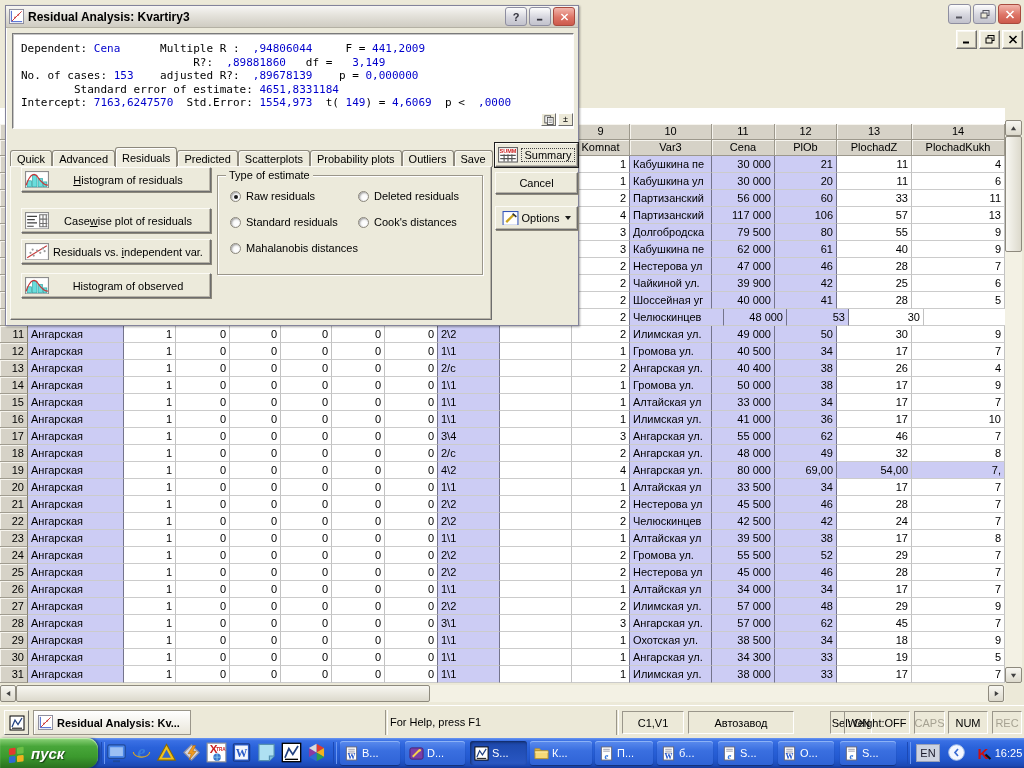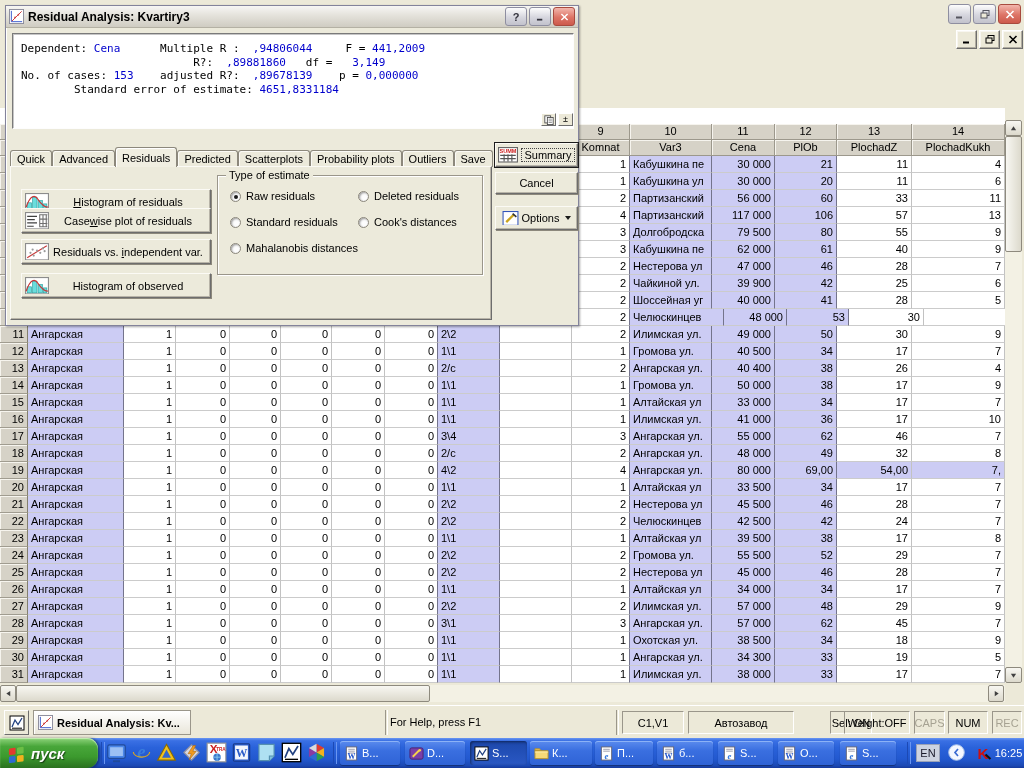--- a/index.html
+++ b/index.html
@@ -869,20 +869,21 @@
           </svg>
         </span>
       </div>
   </div>
 
   <div id="sumbox">
       <div><span>Dependent: </span><span class="b">Cena</span><span>      Multiple R :  </span><span class="b">,94806044</span><span>     F = </span><span class="b">441,2009</span></div>
       <div><span>                          R?:  </span><span class="b">,89881860</span><span>   df =   </span><span class="b">3,149</span></div>
       <div><span>No. of cases: </span><span class="b">153</span><span>    adjusted R?:  </span><span class="b">,89678139</span><span>    p = </span><span class="b">0,000000</span></div>
       <div><span>        Standard error of estimate: </span><span class="b">4651,8331184</span></div>
+      <div><span>Intercept: </span><span class="b">7163,6247570</span><span>  Std.Error: </span><span class="b">1554,973</span><span>  t( </span><span class="b">149</span><span>) = </span><span class="b">4,6069</span><span>  p &lt;  </span><span class="b">,0000</span></div>
     </div>
   <div class="mini" style="left:535px;top:107px;">
       <span>
         <svg viewBox="0 0 12 12">
           <rect x="1" y="1" width="7" height="8.5" fill="#fff" stroke="#444"></rect>
           <rect x="4" y="3" width="7" height="8.5" fill="#fff" stroke="#444"></rect>
           <path d="M5.5 5 h4 M5.5 7 h4 M5.5 9 h4" stroke="#888" fill="none"></path>
         </svg>
       </span>
     </div>
@@ -893,21 +894,21 @@
       <div class="tab">Advanced</div>
       <div class="tab seltab">Residuals</div>
       <div class="tab">Predicted</div>
       <div class="tab">Scatterplots</div>
       <div class="tab">Probability plots</div>
       <div class="tab">Outliers</div>
       <div class="tab">Save</div>
     </div>
   <div id="tabpage">
     <div id="plotbtns">
-        <div class="pbtn" style="top: 22px;">
+        <div class="pbtn" style="top: 0;">
           <span class="picon">
             <svg viewBox="0 0 22 16">
               <rect x="0.5" y="0.5" width="21" height="15" fill="#fff" stroke="#8c8c8c"></rect>
               <rect x="2" y="9" width="4" height="5.5" fill="#6adddd" stroke="#2aa0a0" stroke-width="0.6"></rect>
               <rect x="7" y="4" width="4" height="10.5" fill="#6adddd" stroke="#2aa0a0" stroke-width="0.6"></rect>
               <rect x="12" y="7" width="4" height="7.5" fill="#6adddd" stroke="#2aa0a0" stroke-width="0.6"></rect>
               <rect x="17" y="10" width="3" height="4.5" fill="#6adddd" stroke="#2aa0a0" stroke-width="0.6"></rect>
               <path d="M1 13 C5 2 9 1 12 6 S19 13 21 13" fill="none" stroke="#c83737" stroke-width="1.1"></path>
             </svg>
           </span>

